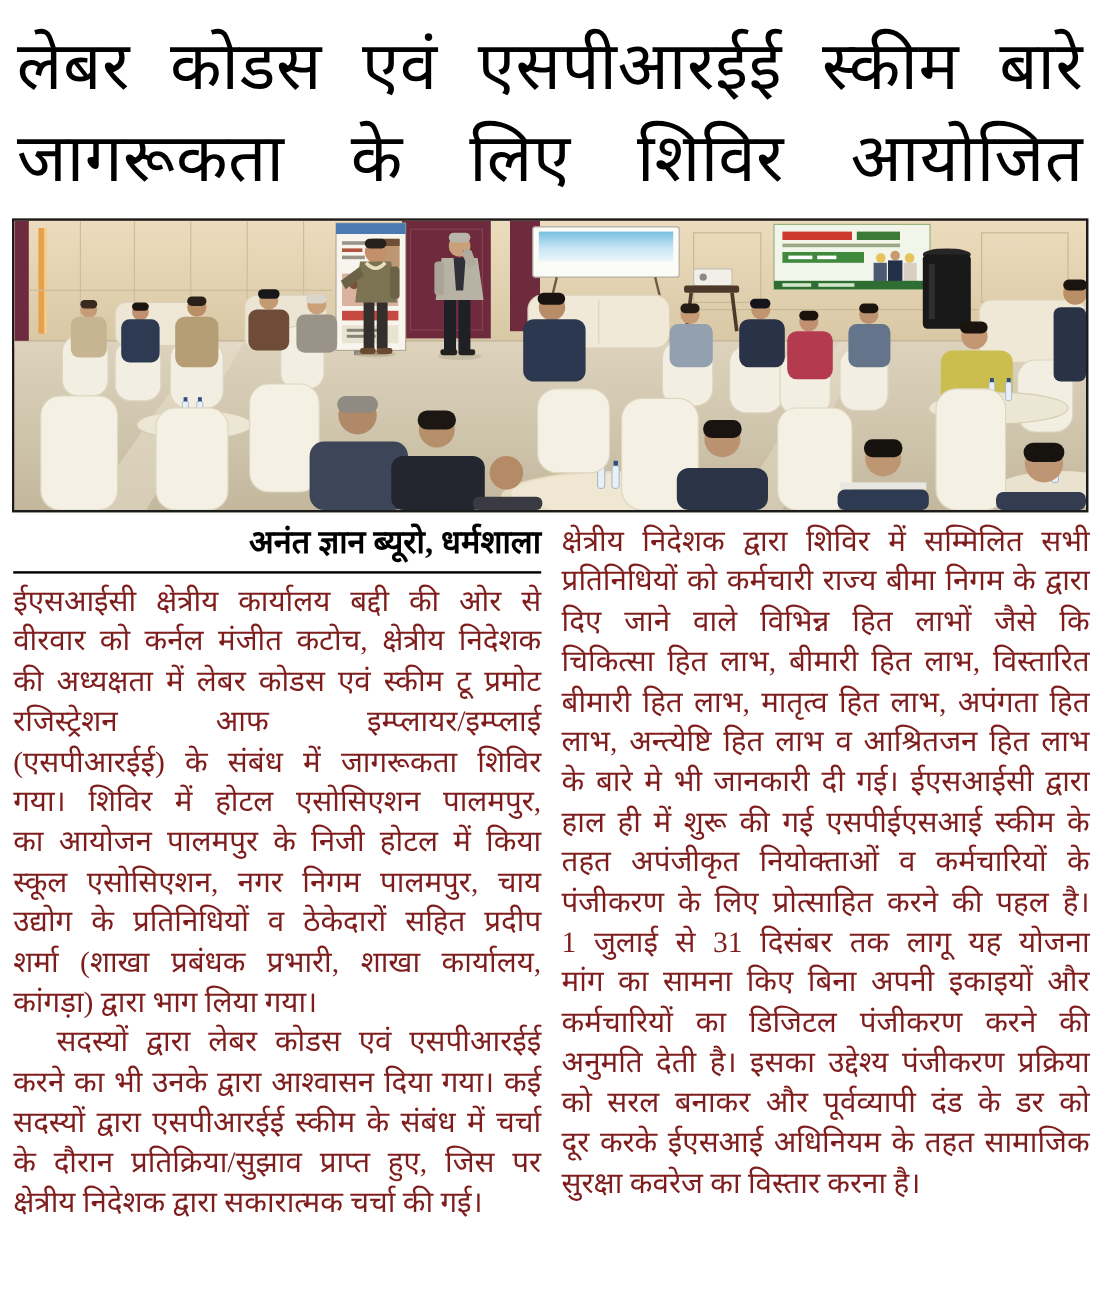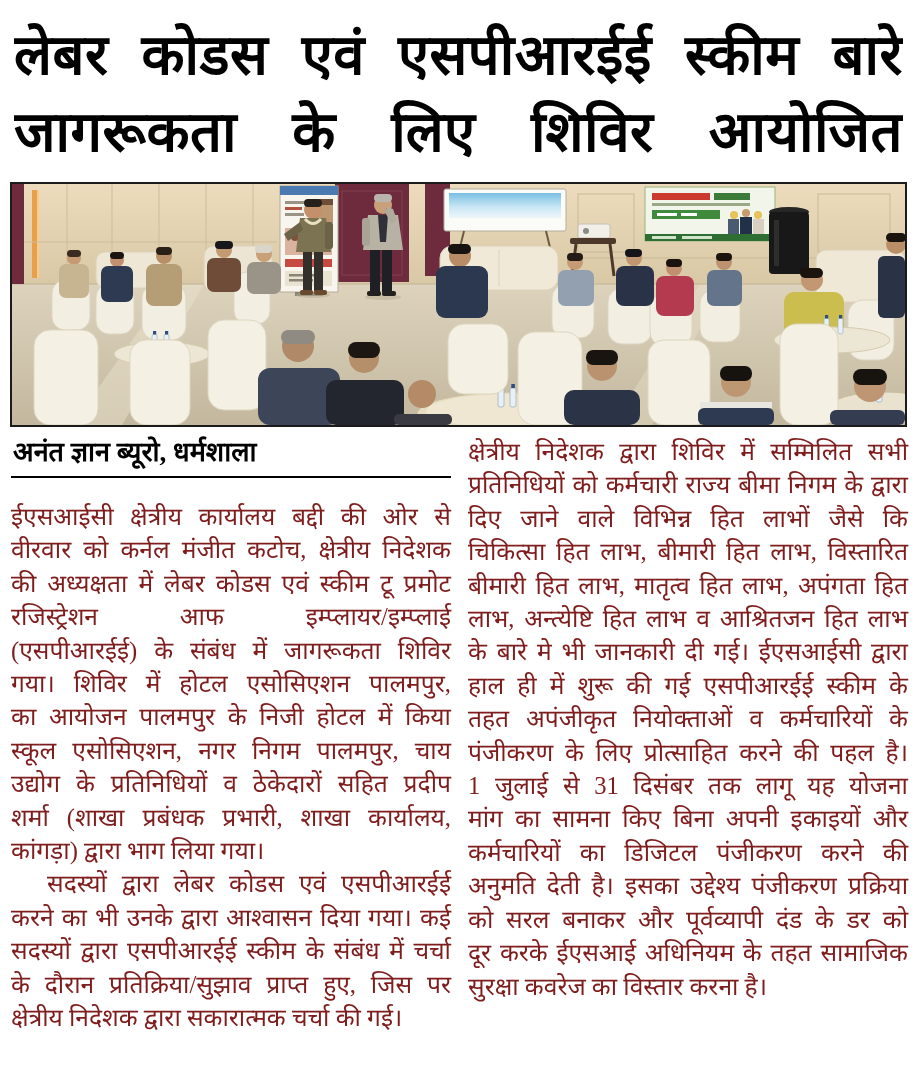--- a/index.html
+++ b/index.html
@@ -6,38 +6,38 @@
   html,body { background:#ffffff; }
   .page {
     position:relative; width:917px; height:1076px; margin:0 auto;
     background:#ffffff; overflow:hidden; color:#000;
     font-family:"Liberation Serif","DejaVu Serif",serif;
   }
   
   .headline { padding:16px 14px 6px 14px; }
   .headline-line {
     font-family:"Liberation Sans","DejaVu Sans",sans-serif;
-    font-weight:700; font-size:56px; line-height:77px; color:#000;
+    font-weight:400; font-size:56px; line-height:77px; color:#000;
     text-align:justify; text-align-last:justify; letter-spacing:0.5px;
     white-space:nowrap; overflow:hidden;
   }
   .headline-line { white-space:normal; } 
   
   .photo-frame {
     margin:6px 10px 0 10px; height:245px;
     border:2px solid #1b1b1b; background:#d9cba9;
   }
   .photo-frame svg { width:100%; height:100%; display:block; }
   
   .columns {
     display:flex; gap:17px; padding:8px 9px 0 11px;
   }
   .col { flex:1 1 0; min-width:0; }
   .byline-wrap {
-    border-bottom:2px solid #000; padding:2px 0 9px 2px; margin-bottom:22px;
+    border-bottom:2px solid #000; padding:2px 0 9px 2px; margin-bottom:7px;text-align:right;
   }
   .byline {
     font-weight:700; font-size:27px; line-height:30px; color:#000;
     font-family:"Liberation Serif","DejaVu Serif",serif;
   }
   .bodyline {
     font-size:24.6px; line-height:33.4px; color:#7f1d1d;
     text-align:justify; text-align-last:justify;
   }
   .bodyline.end { text-align-last:left; }
@@ -328,21 +328,21 @@
     </div>
     <div class="col">
       <div id="col-right-lines">
           <div class="bodyline">क्षेत्रीय निदेशक द्वारा शिविर में सम्मिलित सभी</div>
           <div class="bodyline">प्रतिनिधियों को कर्मचारी राज्य बीमा निगम के द्वारा</div>
           <div class="bodyline">दिए जाने वाले विभिन्न हित लाभों जैसे कि</div>
           <div class="bodyline">चिकित्सा हित लाभ, बीमारी हित लाभ, विस्तारित</div>
           <div class="bodyline">बीमारी हित लाभ, मातृत्व हित लाभ, अपंगता हित</div>
           <div class="bodyline">लाभ, अन्त्येष्टि हित लाभ व आश्रितजन हित लाभ</div>
           <div class="bodyline">के बारे मे भी जानकारी दी गई। ईएसआईसी द्वारा</div>
-          <div class="bodyline">हाल ही में शुरू की गई एसपीआरईई स्कीम के</div>
+          <div class="bodyline">हाल ही में शुरू की गई एसपीईएसआई स्कीम के</div>
           <div class="bodyline">तहत अपंजीकृत नियोक्ताओं व कर्मचारियों के</div>
           <div class="bodyline">पंजीकरण के लिए प्रोत्साहित करने की पहल है।</div>
           <div class="bodyline">1 जुलाई से 31 दिसंबर तक लागू यह योजना</div>
           <div class="bodyline">मांग का सामना किए बिना अपनी इकाइयों और</div>
           <div class="bodyline">कर्मचारियों का डिजिटल पंजीकरण करने की</div>
           <div class="bodyline">अनुमति देती है। इसका उद्देश्य पंजीकरण प्रक्रिया</div>
           <div class="bodyline">को सरल बनाकर और पूर्वव्यापी दंड के डर को</div>
           <div class="bodyline">दूर करके ईएसआई अधिनियम के तहत सामाजिक</div>
           <div class="bodyline end">सुरक्षा कवरेज का विस्तार करना है।</div>
         </div>

